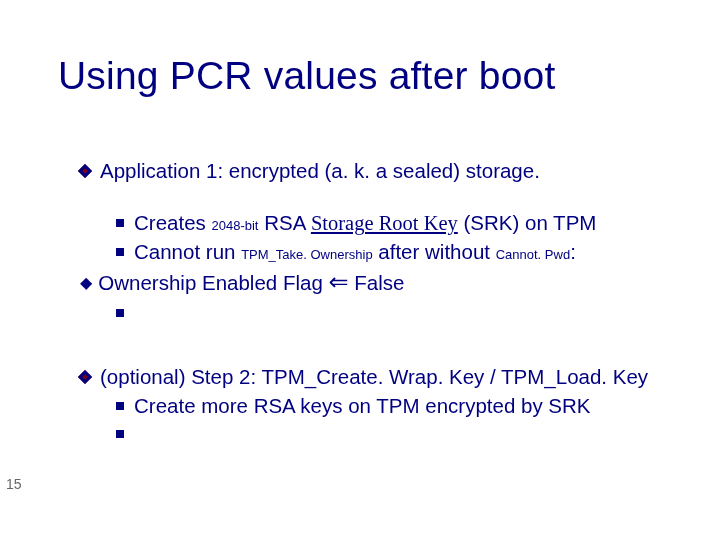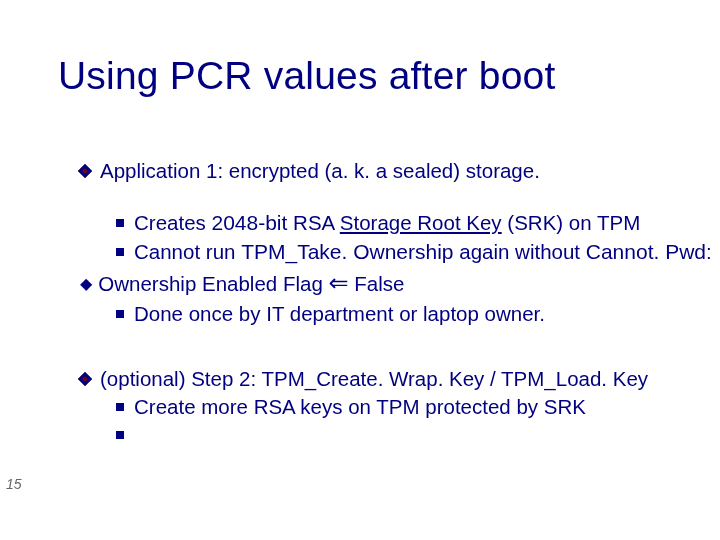--- a/index.html
+++ b/index.html
@@ -61,31 +61,30 @@
     color: #000080;
     margin-right: 6px;
     font-size: 16px;
     position: relative;
     top: -2px;
   }
   .l1 { margin-left: 0px; margin-top: 12px; }
   .l2 { margin-left: 36px; }
   .l3 { }
   .gap { height: 24px; }
-  .u { text-decoration: underline; }
-  .sm { font-size: 21px; }
+  .u { text-decoration: underline; font-family: Liberation Serif, serif; }
+  .sm { font-size: 13px; }
   .arrow { font-family: 'Times New Roman', serif; font-size: 24px; }
   .slidenum {
     position: absolute;
     left: 6px;
     bottom: 12px;
     font-size: 14px;
     color: #666;
     font-family: Arial, sans-serif;
-    font-style: italic;
   }
   .nowrap { white-space: nowrap; }
 </style>
 </head>
 <body>
 
 <div class="slide">
 
   <div class="title">Using PCR values after boot</div>
 
@@ -96,39 +95,39 @@
     </div>
 
     <div class="gap"></div>
 
 
     <div class="l2 nowrap">
       <span class="sq"></span><span>Creates </span><span class="sm">2048-bit</span><span> RSA </span><span class="u">Storage Root Key</span><span> (SRK) on TPM</span>
     </div>
 
     <div class="l2 nowrap">
-      <span class="sq"></span><span>Cannot run </span><span class="sm">TPM_Take. Ownership</span><span> again without </span><span class="sm">Cannot. Pwd</span><span>:</span>
+      <span class="sq"></span><span>Cannot run </span><span class="sm">TPM_Take. Ownership</span><span> after without </span><span class="sm">Cannot. Pwd</span><span>:</span>
     </div>
 
     <div class="l3 nowrap">
       <span class="dot">◆</span><span>Ownership Enabled Flag  </span><span class="arrow">⇐</span><span>    False</span>
     </div>
 
     <div class="l2">
-      <span class="sq"></span><span>Done once by IT department or laptop owner.</span>
+      <span class="sq"></span>
     </div>
 
     <div class="gap"></div>
 
     <div class="l1 nowrap">
       <span class="diamond"></span><span>(optional) Step 2:    </span><span>TPM_Create. Wrap. Key / TPM_Load. Key</span>
     </div>
 
     <div class="l2">
-      <span class="sq"></span><span>Create more RSA keys on TPM protected by SRK</span>
+      <span class="sq"></span><span>Create more RSA keys on TPM encrypted by SRK</span>
     </div>
 
     <div class="l2">
       <span class="sq"></span>
     </div>
 
   </div>
 
   <div class="slidenum">15</div>
 </div>

